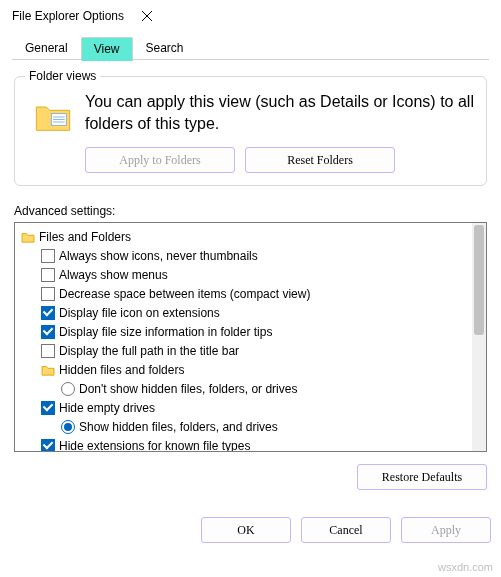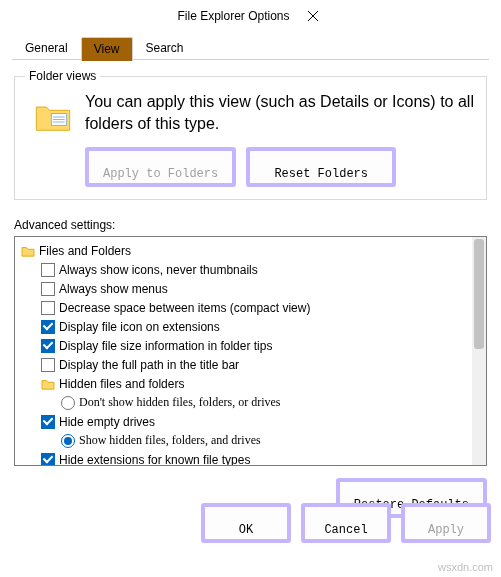--- a/index.html
+++ b/index.html
@@ -10,21 +10,21 @@
     background: #fff;
     color: #000;
     width: 501px;
     height: 577px;
     overflow: hidden;
     position: relative;
   }
   .titlebar {
     display: flex;
     align-items: center;
-    justify-content: center;
+    justify-content: flex-start;
     height: 32px;
     padding: 0 0 0 12px;
   }
   .titlebar .title { font-size: 12px; }
   .close {
     width: 46px;
     height: 32px;
     display: flex;
     align-items: center;
     justify-content: center;
@@ -42,32 +42,32 @@
     padding: 4px 12px 4px 12px;
     border: 1px solid transparent;
     border-bottom: none;
     position: relative;
     cursor: default;
     font-size: 12px;
     height: 24px;
   }
   .tab.active {
     border-color: #d0d0d0;
-    background: #a16207;
+    background: #5eead4;
     top: 1px;
     border-top-left-radius: 2px;
     border-top-right-radius: 2px;
     margin-bottom: -1px;
   }
   .content {
     padding: 10px 14px 0 14px;
   }
   .groupbox {
     border: 1px solid #d9d9d9;
-    border-radius: 0;
+    border-radius: 6px;
     padding: 10px 12px 12px 12px;
     margin-top: 6px;
     position: relative;
   }
   .groupbox .legend {
     position: absolute;
     top: -8px;
     left: 10px;
     background: #fff;
     padding: 0 4px;
@@ -91,26 +91,26 @@
     line-height: 1.35;
   }
   .fv-buttons {
     display: flex;
     gap: 10px;
     margin-top: 10px;
     margin-left: 58px;
   }
   button.win {
     height: 26px;
-    padding: 16px 14px;
+    padding: 4px 14px;
     min-width: 150px;
-    border: 4px solid #c4b5fd;
+    border: 1px solid #c4b5fd;
     background: #fdfdfd;
     border-radius: 3px;
-    font-family: Liberation Mono, monospace;
+    font-family: Liberation Serif, serif;
     font-size: 12px;
     cursor: default;
   }
   button.win:disabled {
     color: #a0a0a0;
   }
   .adv-label {
     margin-top: 18px;
     margin-bottom: 4px;
     font-size: 12px;
@@ -141,21 +141,21 @@
   }
   .node {
     display: flex;
     align-items: center;
     gap: 4px;
     height: 19px;
     padding-left: 2px;
     white-space: nowrap;
   }
   .i1 { padding-left: 22px; }
-  .i2 { padding-left: 42px; font-family: Liberation Serif, serif; }
+  .i2 { padding-left: 42px; }
   .checkbox, .radio {
     width: 14px; height: 14px;
     flex-shrink: 0;
     display: inline-flex;
     align-items: center;
     justify-content: center;
     border: 1px solid #757575;
     background: #fff;
   }
   .checkbox.checked {

